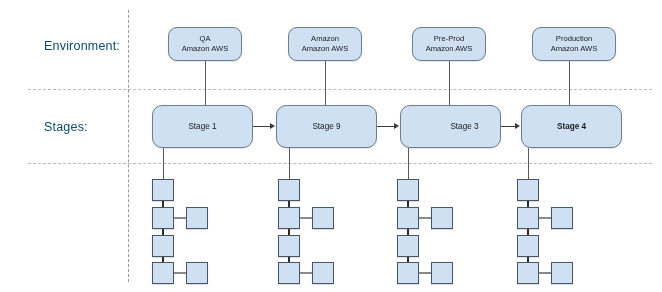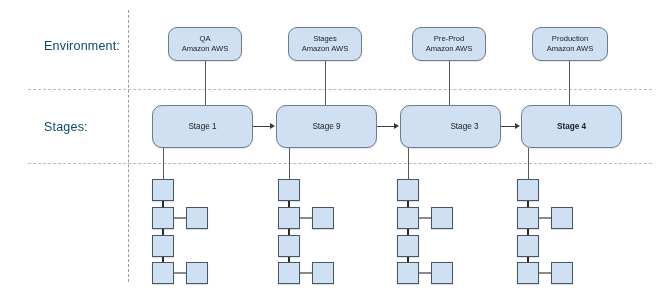--- a/index.html
+++ b/index.html
@@ -115,28 +115,28 @@
   <div class="h-divider" style="left:28px;top:163px;width:624px;"></div>
 
   <div class="row-label" style="left:44px;top:39px;">Environment:</div>
   <div class="row-label" style="left:44px;top:120px;">Stages:</div>
 
   <div class="env-box" style="left:168px;top:27px;width:74px;height:34px;">
     <span>QA</span>
     <span>Amazon AWS</span>
   </div>
   <div class="env-box" style="left:288px;top:27px;width:74px;height:34px;">
-    <span>Stages</span>
+    <span>Amazon</span>
     <span>Amazon AWS</span>
   </div>
   <div class="env-box" style="left:412px;top:27px;width:74px;height:34px;">
     <span>Pre-Prod</span>
     <span>Amazon AWS</span>
   </div>
-  <div class="env-box" style="left:532px;top:27px;width:76px;height:34px;">
+  <div class="env-box" style="left:532px;top:27px;width:84px;height:34px;">
     <span>Production</span>
     <span>Amazon AWS</span>
   </div>
 
   <div class="conn-v" style="left:205px;top:61px;height:44px;"></div>
   <div class="conn-v" style="left:325px;top:61px;height:44px;"></div>
   <div class="conn-v" style="left:449px;top:61px;height:44px;"></div>
   <div class="conn-v" style="left:569px;top:61px;height:44px;"></div>
 
   <div class="stage-box" style="left:152px;top:105px;width:101px;height:43px;">Stage 1</div>

